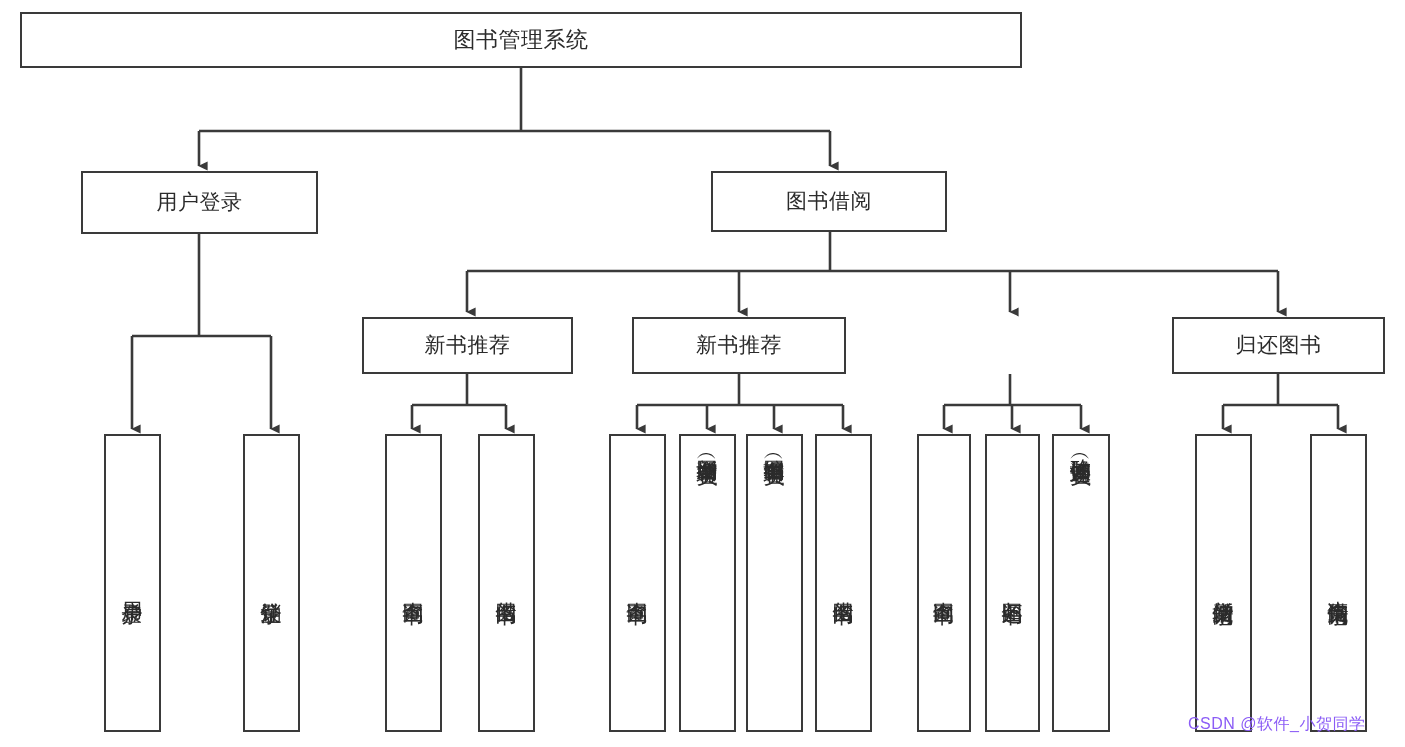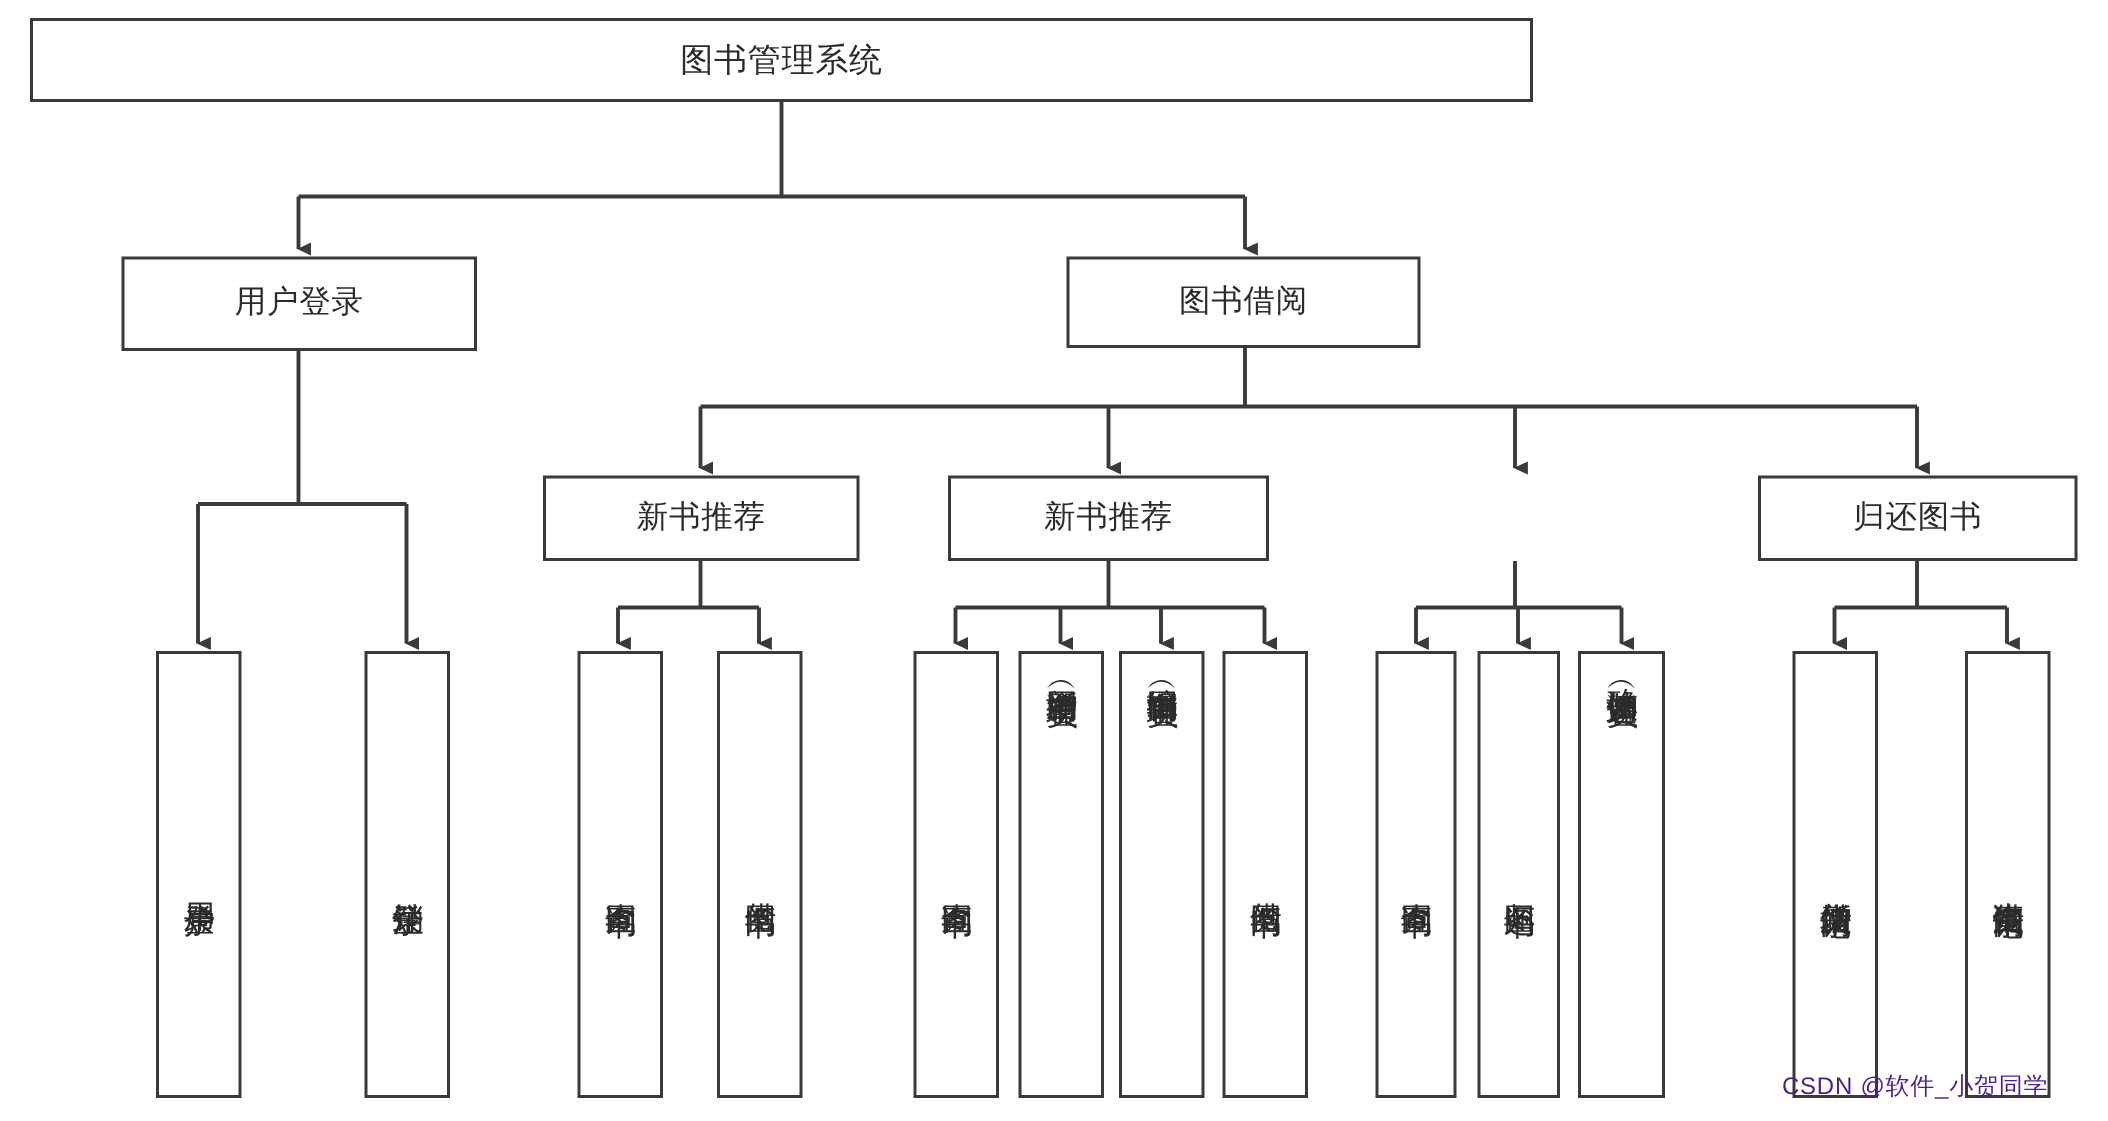--- a/index.html
+++ b/index.html
@@ -63,21 +63,21 @@
     margin-top: 68px;
   }
   .node.leaf.top .label {
     margin-top: 2px;
   }
   #watermark {
     position: absolute;
     left: 1188px;
     top: 714px;
     font-size: 16px;
-    color: #4c1d95;
+    color: #8b5cf6;
     letter-spacing: 0.5px;
     z-index: 3;
     white-space: nowrap;
   }
 </style>
 </head>
 <body>
 
 <div id="diagram">
 

